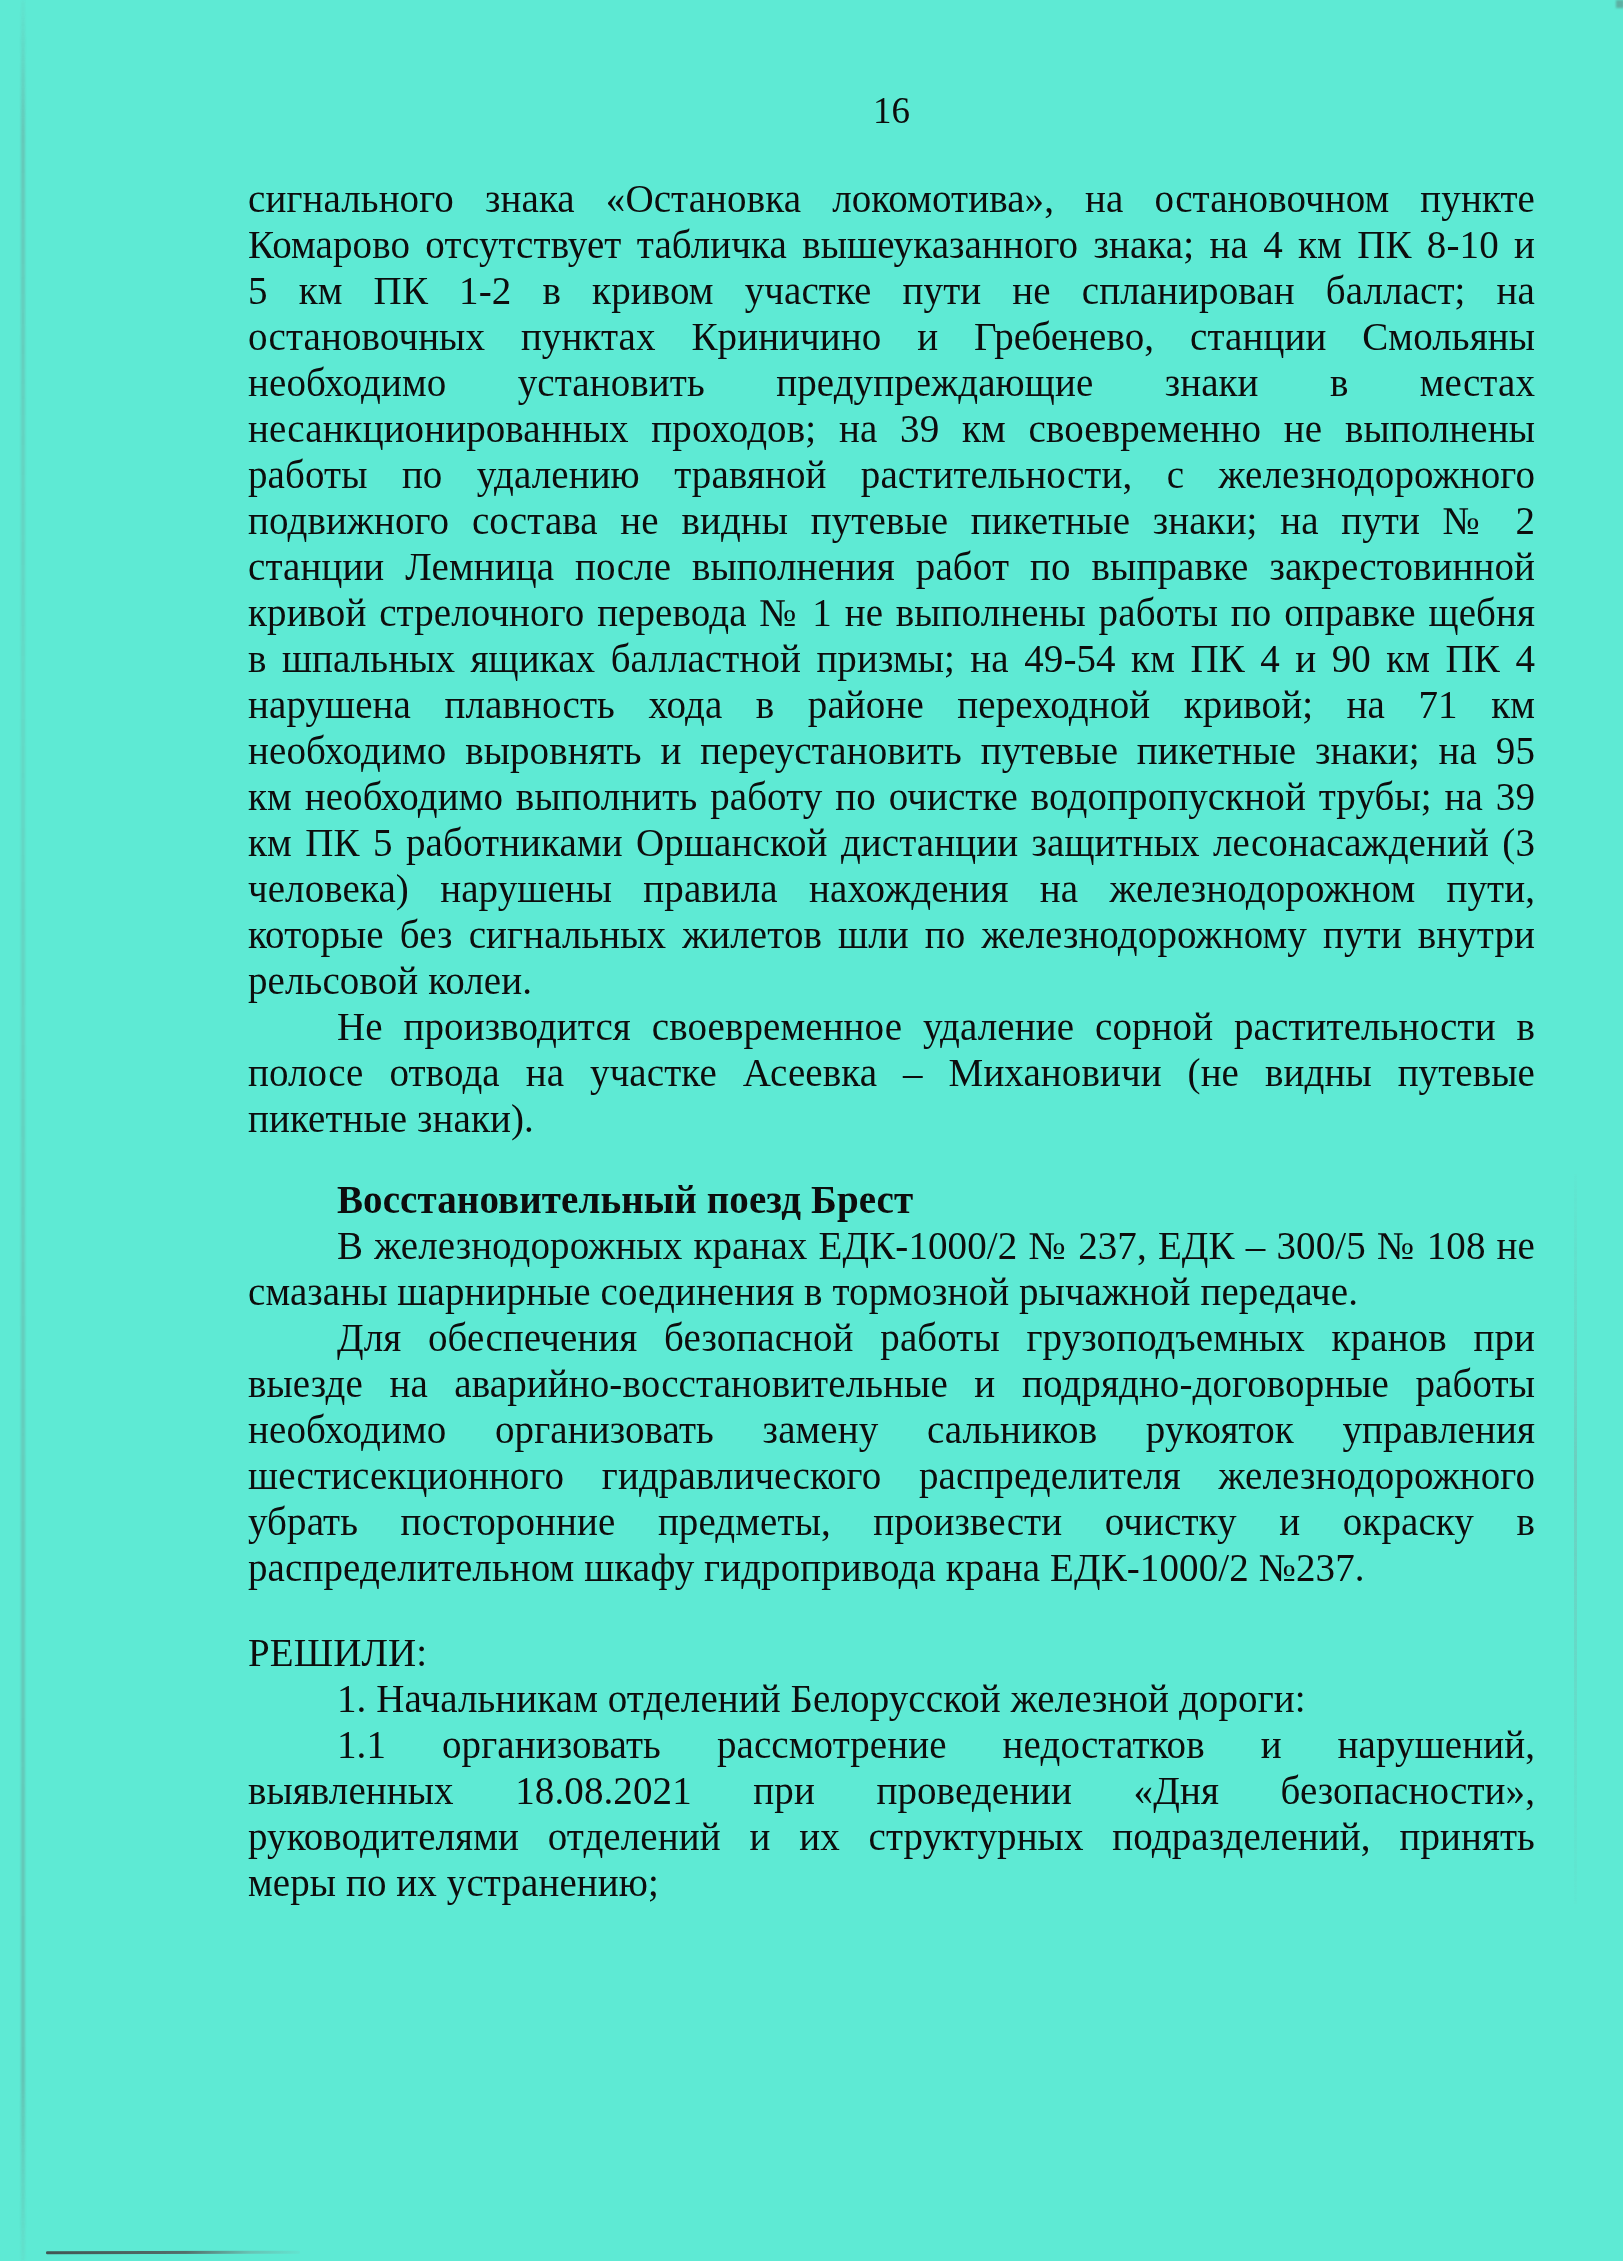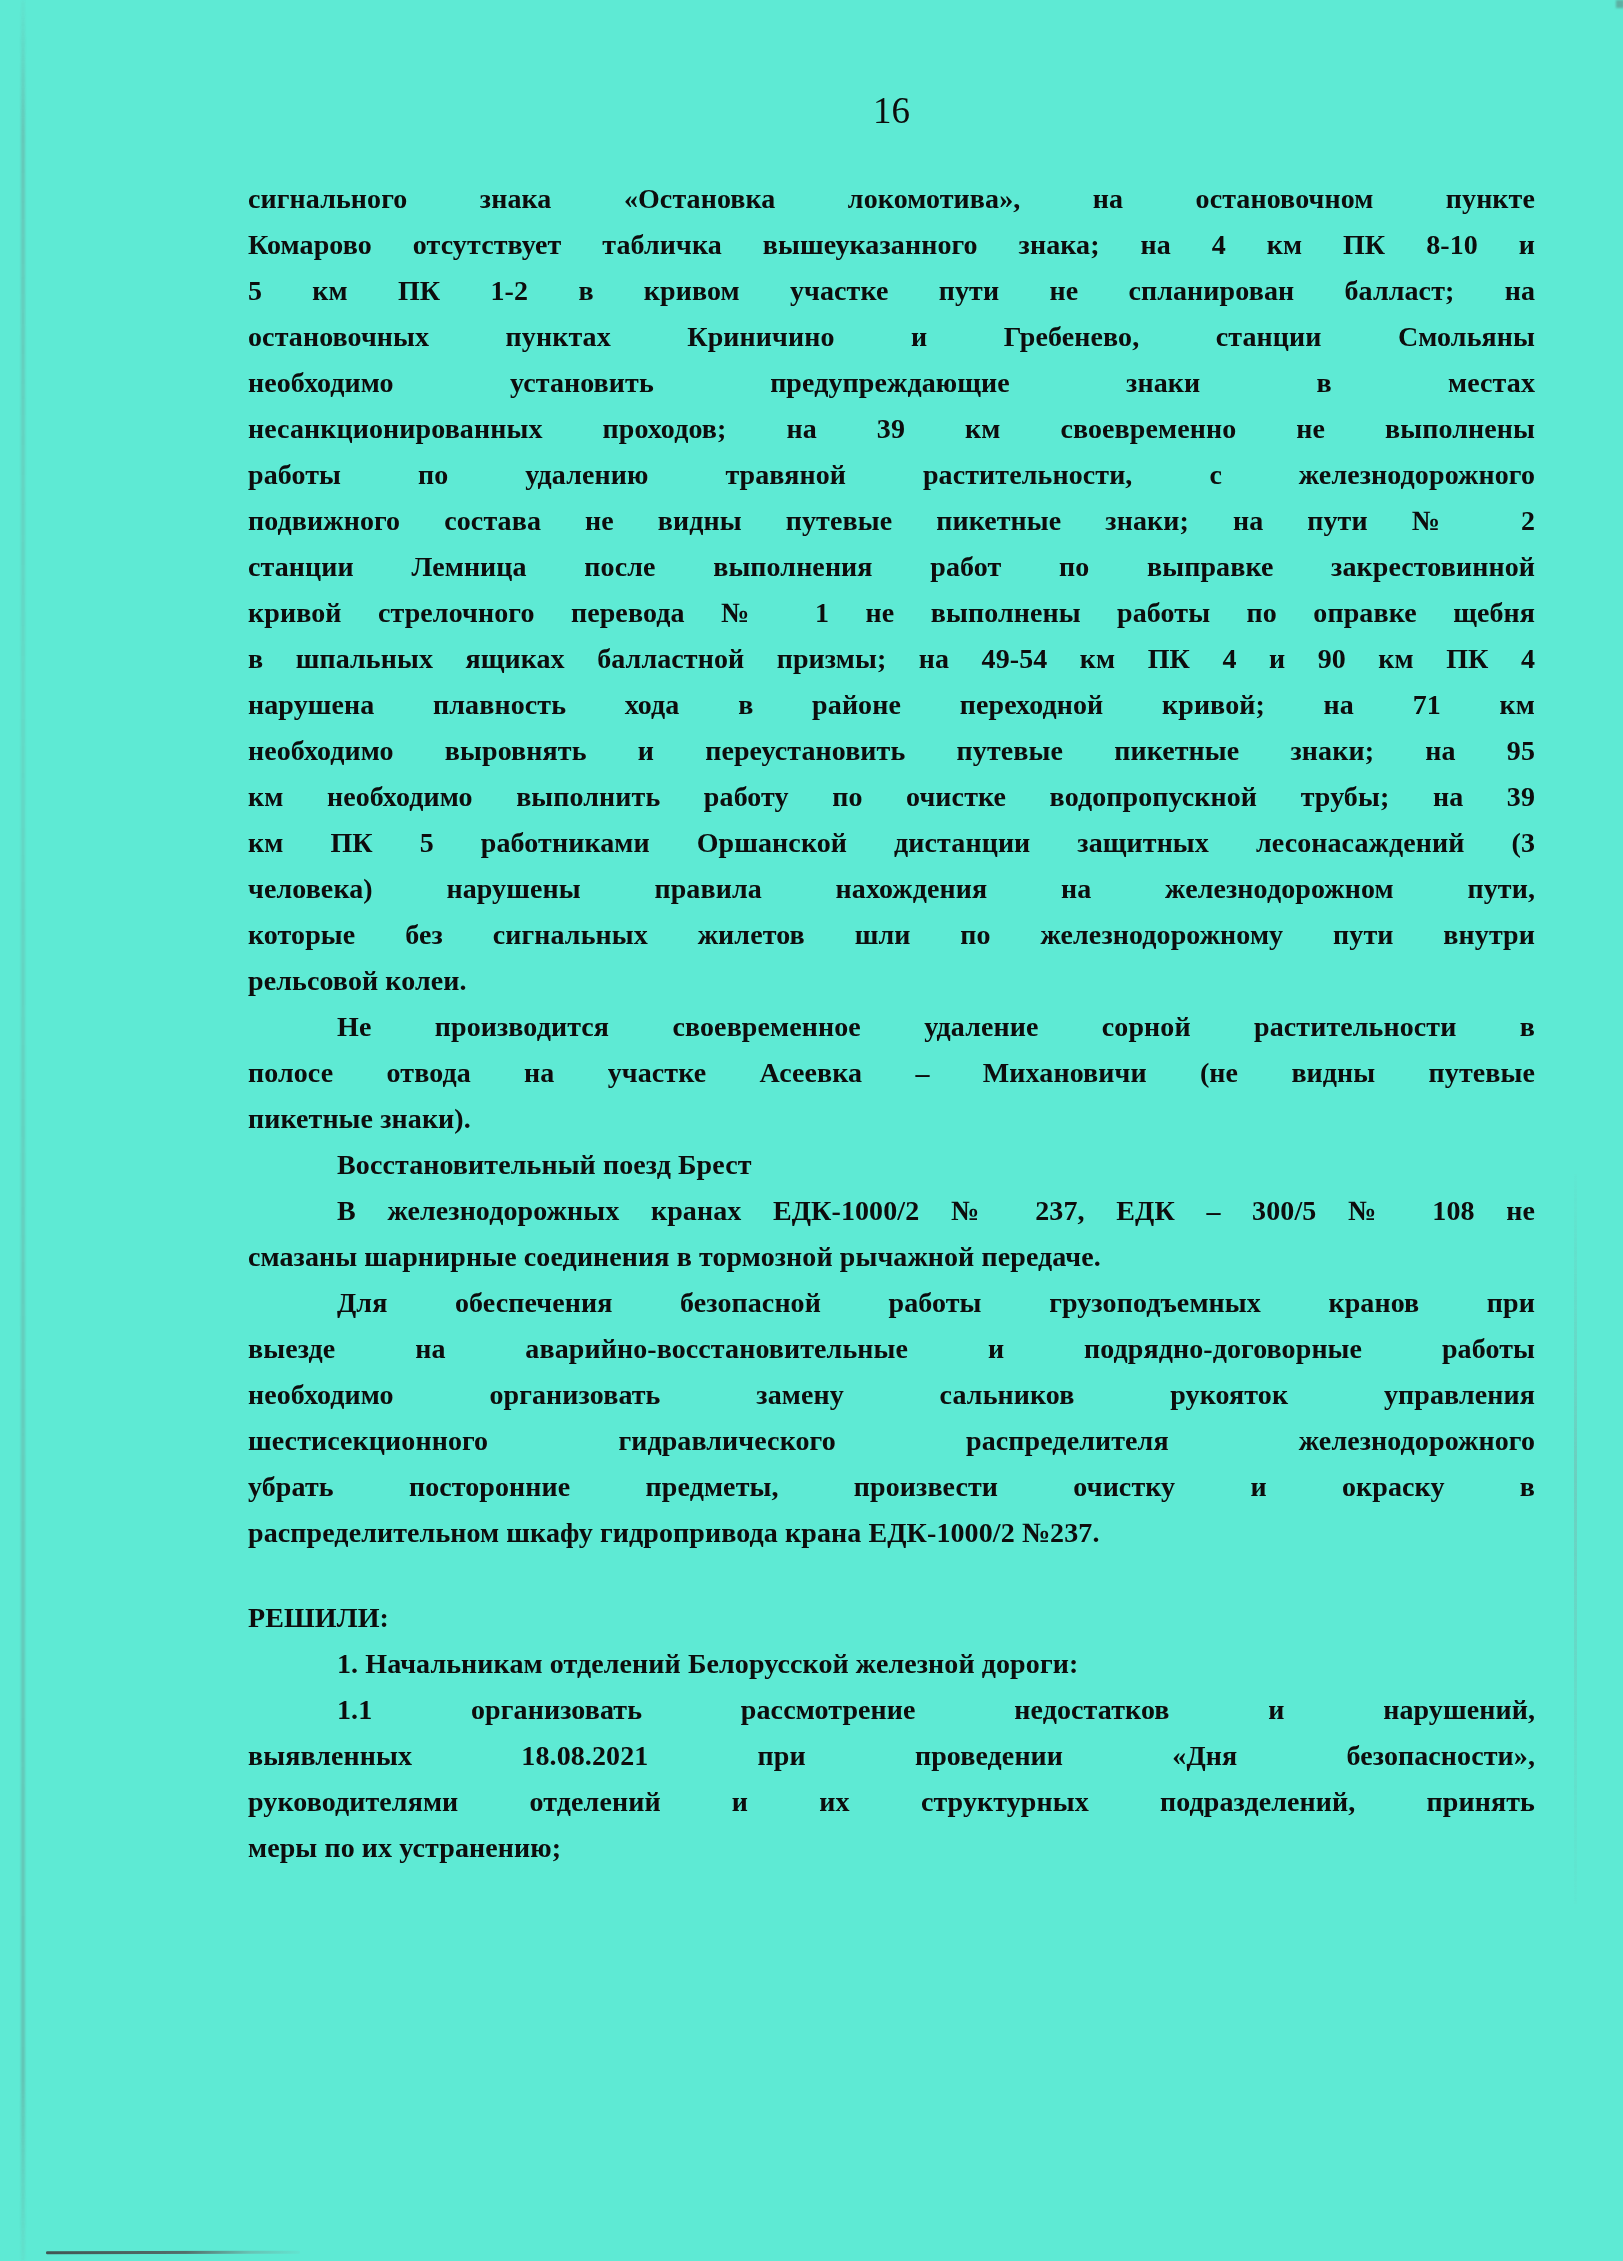--- a/index.html
+++ b/index.html
@@ -26,31 +26,30 @@
     line-height: 46px;
   }
   .doc-body {
     position: absolute;
     top: 176px;
     left: 248px;
     width: 1287px;
   }
   .block { margin: 0; padding: 0; font-weight: normal; }
   .line {
-    font-size: 28px;
+    font-size: 39px;
     line-height: 46px;
     height: 46px;
     text-align: justify;
     text-align-last: justify;
     letter-spacing: 0.1px;
-    font-weight: bold;
   }
   .line.indent { padding-left: 89px; }
   .line.para-last { text-align-last: left; }
-  .block.heading { font-weight: bold; }
+  .block.heading { font-weight: bold; margin-top: 35px; }
   .block.label { margin-top: 39px; }
   
   .artifact { position: absolute; pointer-events: none; }
   .left-scan-line {
     left: 21px; top: 0; width: 4.4px; height: 100%;
     background: linear-gradient(to bottom,
       rgba(140,140,140,0.05) 0%,
       rgba(120,120,120,0.30) 6%,
       rgba(130,130,130,0.16) 30%,
       rgba(120,120,120,0.26) 60%,

